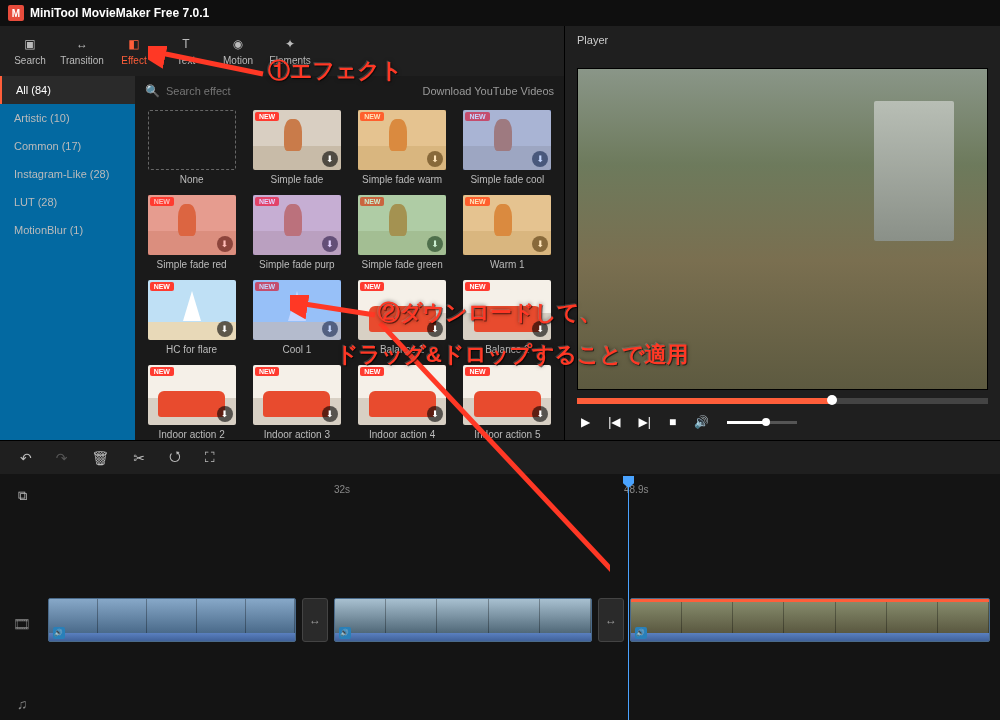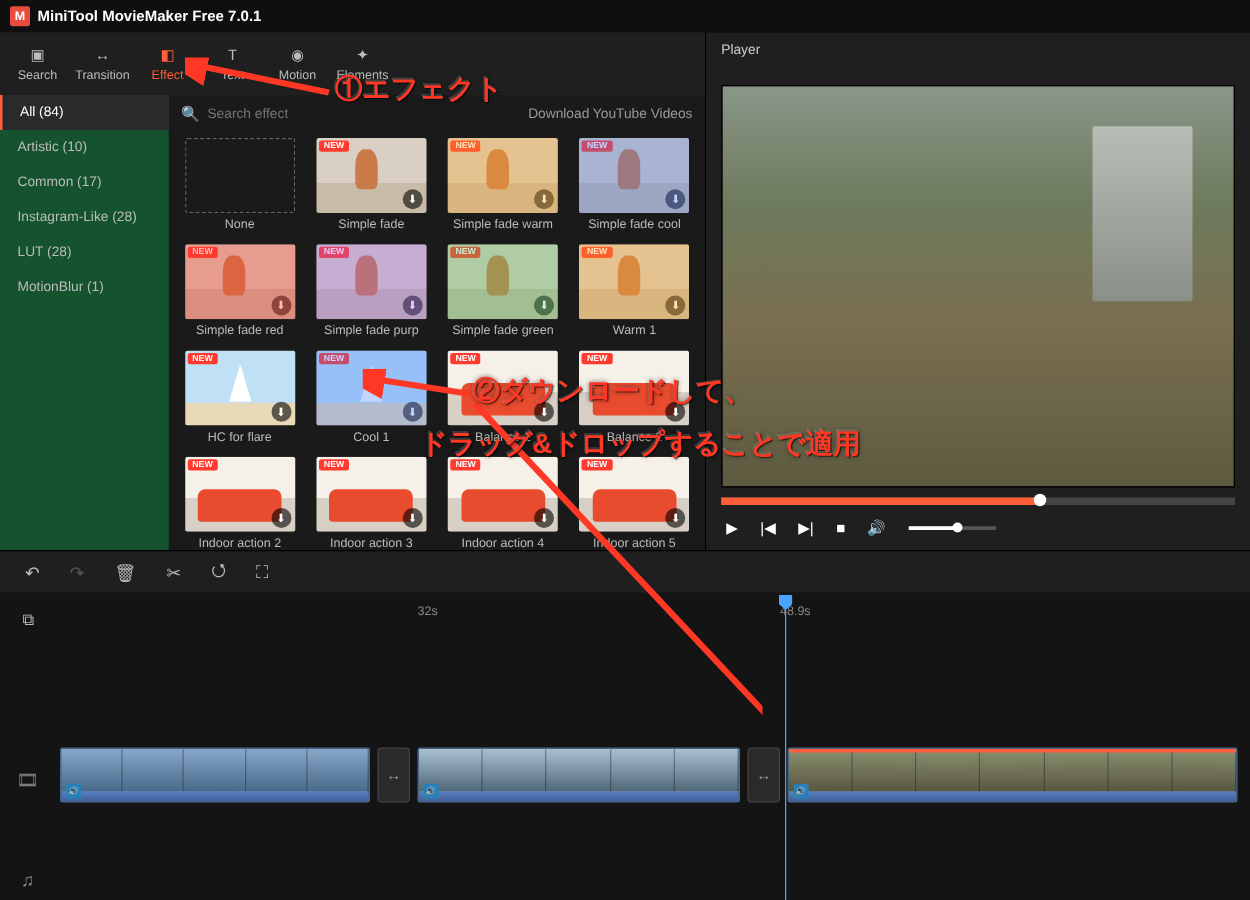--- a/index.html
+++ b/index.html
@@ -8,21 +8,21 @@
 .logo{width:16px;height:16px;background:#e74c3c;border-radius:2px;display:flex;align-items:center;justify-content:center;color:#fff;font-weight:bold;font-size:10px}
 .title{font-size:12px;color:#fff;font-weight:600}
 .upper{display:flex;height:414px}
 .left-pane{width:565px;display:flex;flex-direction:column;border-right:1px solid #000}
 .tabs{height:50px;display:flex;align-items:center;padding:0 4px;background:#1f1f1f}
 .tab{width:52px;display:flex;flex-direction:column;align-items:center;gap:4px;cursor:pointer;color:#bbb;padding:4px 0}
 .tab.active{color:#ff5e3a}
 .tab-icon{width:18px;height:14px;display:flex;align-items:center;justify-content:center}
 .tab-label{font-size:10px}
 .effect-body{flex:1;display:flex;overflow:hidden}
-.categories{width:135px;background:#14532d;display:flex;flex-direction:column}
+.categories{width:135px;background:#0369a1;display:flex;flex-direction:column}
 .cat{padding:8px 14px;cursor:pointer;color:#bbb;font-size:11px}
 .cat.active{background:#2a2a2a;border-left:2px solid #ff5e3a;color:#fff}
 .grid-area{flex:1;display:flex;flex-direction:column}
 .search-row{height:30px;display:flex;align-items:center;padding:0 10px;gap:6px;color:#666}
 .search-input{background:transparent;border:none;color:#999;outline:none;font-size:11px;flex:1}
 .dl-link{font-size:11px;color:#999;cursor:pointer}
 .effects-grid{flex:1;overflow-y:auto;padding:4px 10px;display:grid;grid-template-columns:repeat(4,1fr);gap:10px 12px}
 .effect-item{display:flex;flex-direction:column;align-items:center;gap:4px}
 .thumb{width:88px;height:60px;border-radius:2px;position:relative;background:#2a2a2a}
 .thumb.none{border:1px dashed #666;background:transparent}

